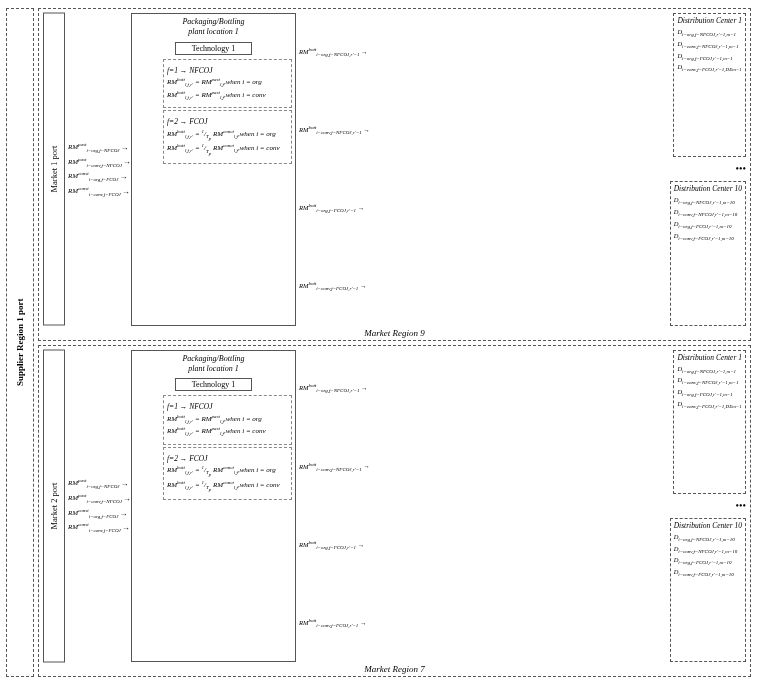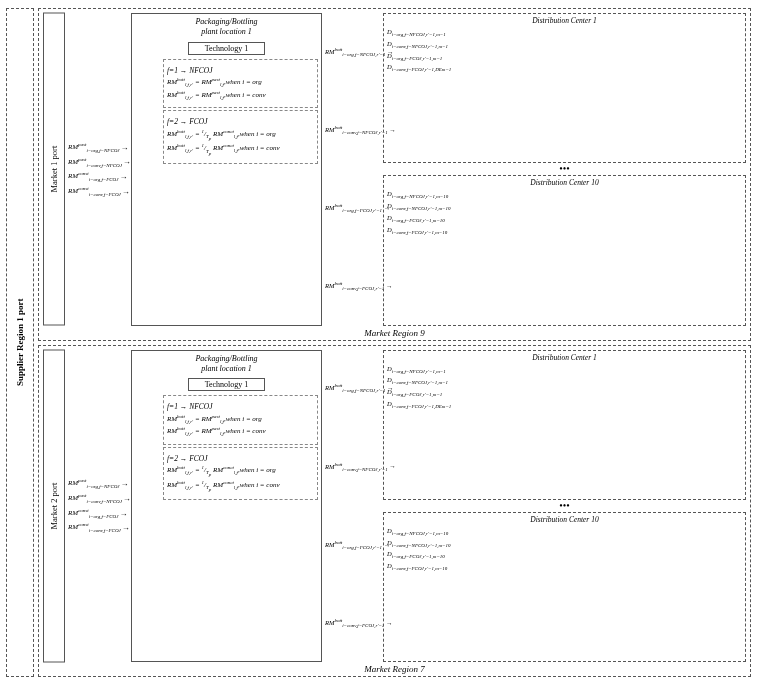--- a/index.html
+++ b/index.html
@@ -111,21 +111,21 @@
       content: '→';
       font-size: 8px;
     }
 
     
     .packaging-plant {
       border: 1px solid #555;
       display: flex;
       flex-direction: column;
       padding: 3px;
-      width: 191px;
+      width: 165px;
       flex-shrink: 0;
     }
 
     .plant-title {
       text-align: center;
       font-size: 8px;
       font-style: italic;
       line-height: 1.3;
       margin-bottom: 3px;
     }
@@ -173,22 +173,23 @@
     .flow-middle-label {
       font-size: 6.5px;
       white-space: nowrap;
       text-align: right;
     }
 
     
     .dist-centers {
       display: flex;
       flex-direction: column;
-      gap: 0;
+      gap: 6px;
       flex: 1;
+      align-items: flex-end;
     }
 
     .dist-center-box {
       border: 1px dashed #555;
       padding: 2px 3px;
       flex: 1;
       display: flex;
       flex-direction: column;
     }
 

